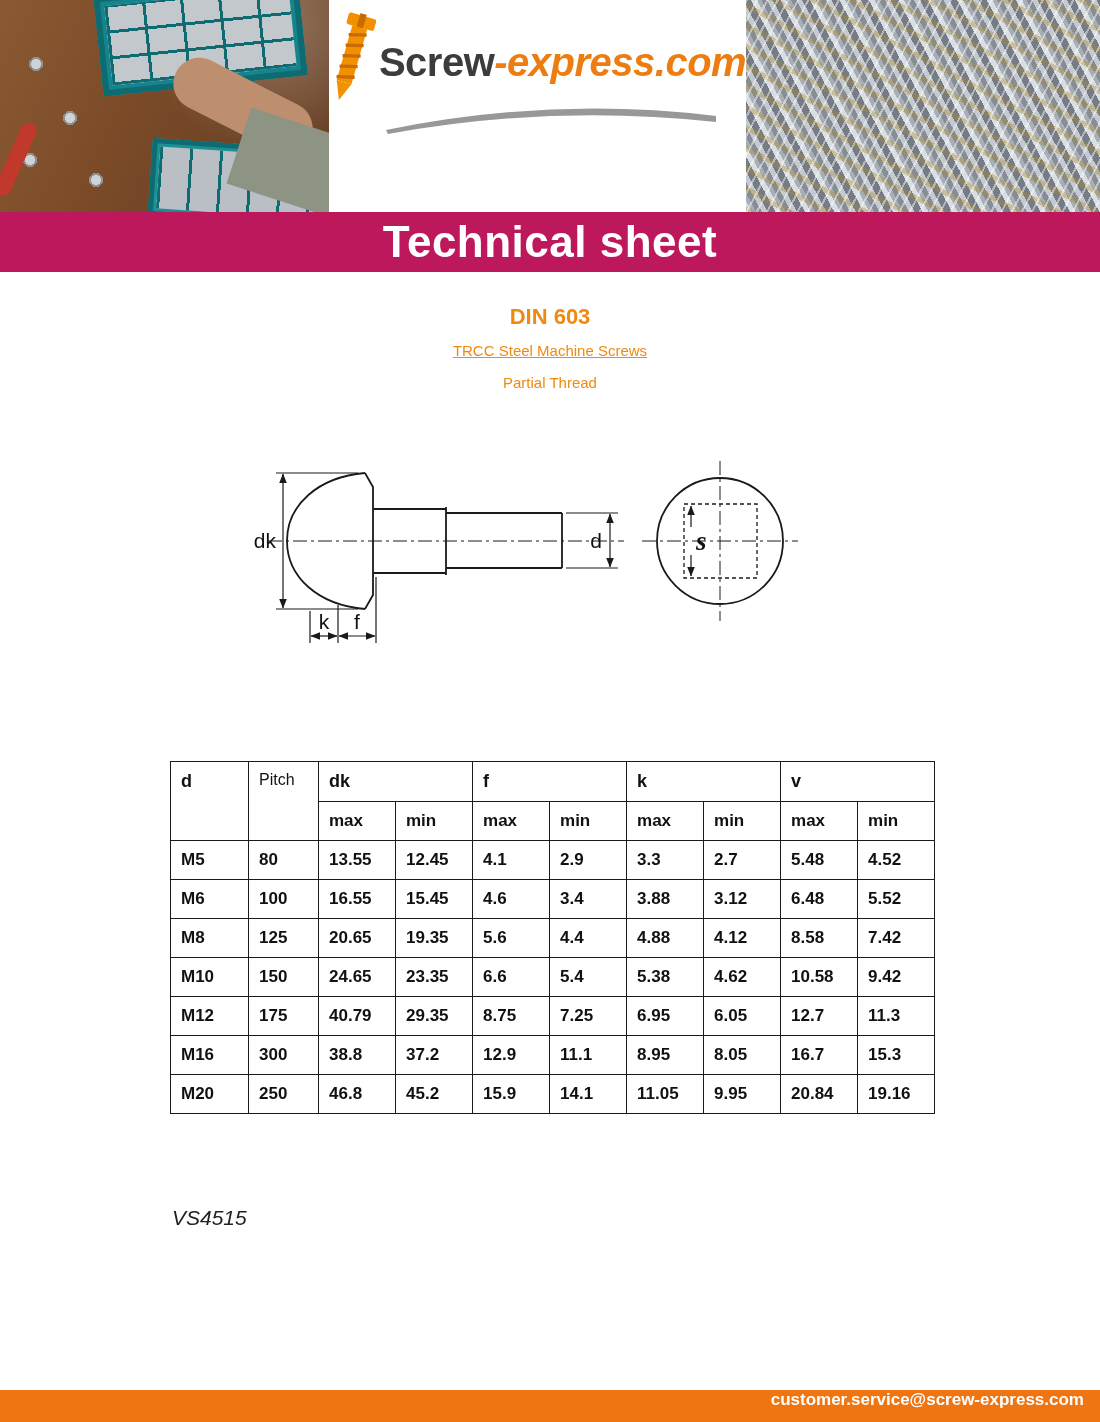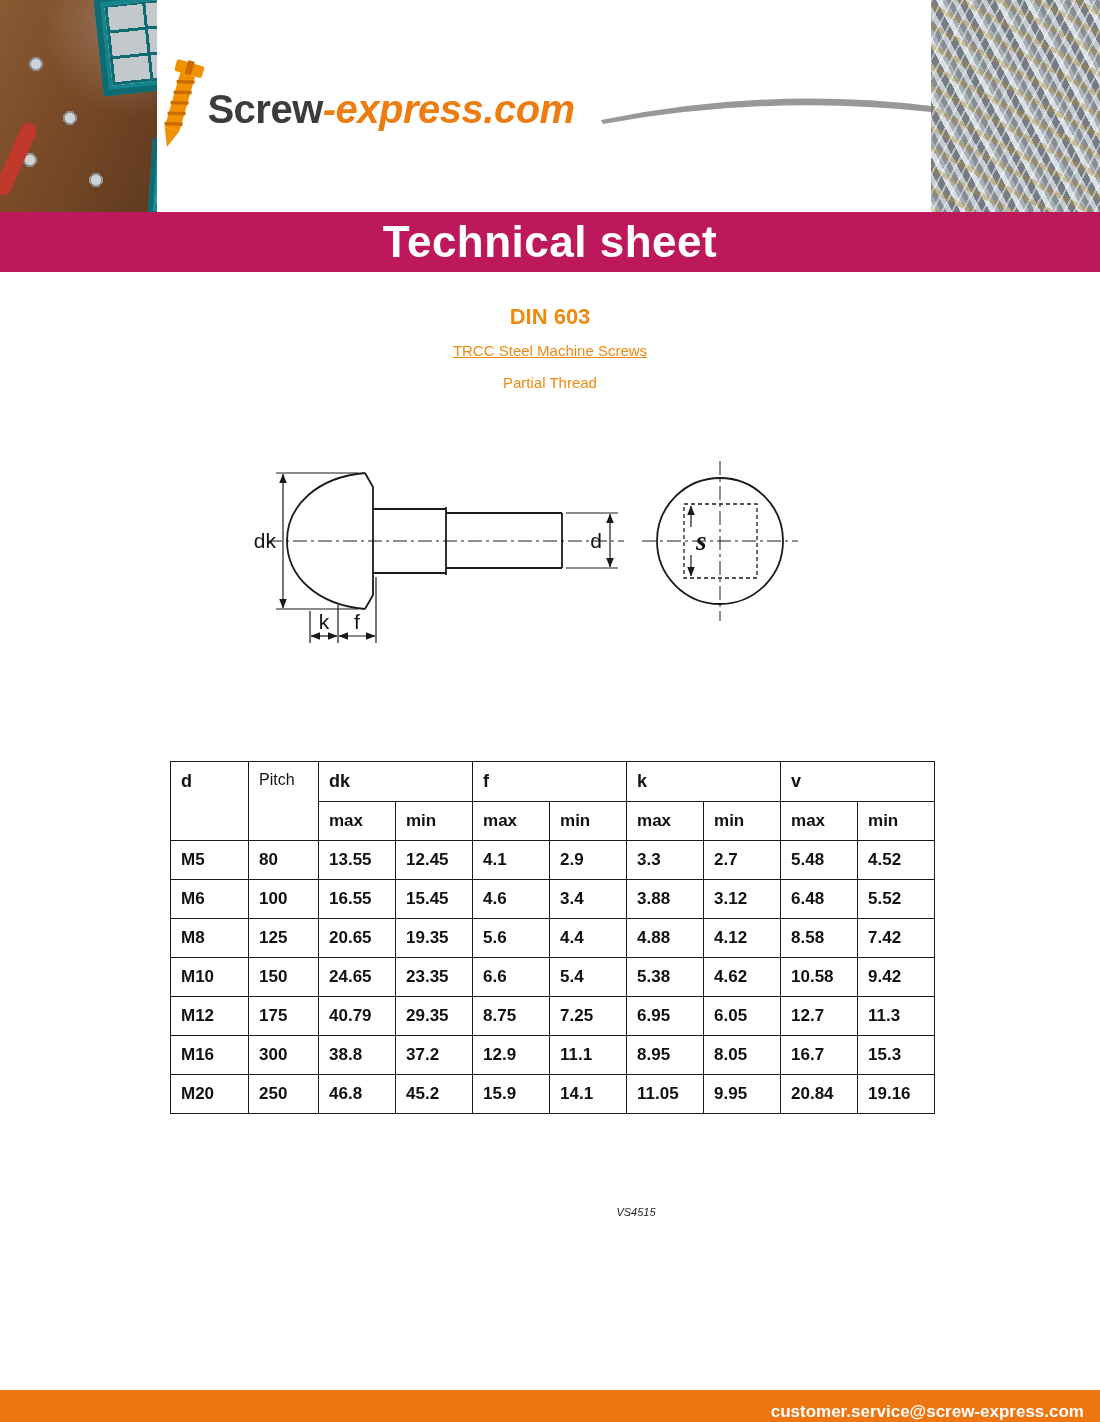--- a/index.html
+++ b/index.html
@@ -41,22 +41,22 @@
     border-radius:8px; transform:rotate(24deg); }
   .photo-right {
     width:355px; height:212px;
     background:
       repeating-linear-gradient(118deg, rgba(255,255,255,.45) 0 2px, transparent 2px 9px),
       repeating-linear-gradient(28deg, rgba(168,138,50,.38) 0 5px, transparent 5px 18px),
       repeating-linear-gradient(62deg, #d9dee2 0 5px, #a8aeb5 5px 9px, #878d95 9px 14px, #c5cad0 14px 19px, #767c85 19px 26px),
       #9aa0a7;
   }
 
-  .logo-zone { flex:1; display:flex; flex-direction:row; align-items:center; justify-content:center;
-    background:#fff; padding-top:6px; }
+  .logo-zone { flex:1; display:flex; flex-direction:column; align-items:center; justify-content:flex-start;
+    background:#fff; padding-top:20px; }
   .logo-line { display:flex; align-items:center; white-space:nowrap; }
   .logo-screw { width:44px; height:92px; transform:rotate(16deg); margin-right:6px; margin-top:-8px; }
   .logo-text { font-size:40px; font-weight:bold; letter-spacing:-0.5px; }
   .logo-part1 { color:#3c3c3c; }
   .logo-part2 { color:#ee7d11; font-style:italic; }
   .swoosh { margin-top:4px; margin-left:26px; }
 
   
   .banner { height:60px; background:#be185d; display:flex; align-items:center; justify-content:center; }
   .banner-title { color:#fff; font-size:44px; font-weight:bold; letter-spacing:0.5px; }
@@ -74,23 +74,23 @@
   .spec-table { border-collapse:collapse; table-layout:fixed; width:765px; margin:98px 0 0 170px; }
   .spec-table th, .spec-table td {
     border:1.6px solid #1a1a1a; padding:9px 10px; text-align:left;
     font-size:17px; font-weight:bold; color:#111; }
   .spec-table thead th { font-size:18px; }
   .spec-table th.span2 { vertical-align:top; }
   .spec-table th.pitch { font-size:16px; font-weight:400; }
   .spec-table thead tr:nth-child(2) th { font-size:17px; }
 
   
-  .doc-code { margin:92px 0 0 172px; font-size:11px; font-style:italic; color:#222;text-align:center; }
+  .doc-code { margin:92px 0 0 172px; font-size:21px; font-style:italic; color:#222; }
   .footer { position:absolute; bottom:0; left:0; width:100%; height:32px; background:#ee7511;
-    display:flex; align-items:flex-end; justify-content:flex-end; padding-right:16px;margin-top:47px; }
+    display:flex; align-items:flex-start; justify-content:flex-end; padding-right:16px;margin-top:47px; }
   .footer-email { color:#fff; font-size:17px; font-weight:bold; }
 </style>
 </head>
 <body>
 
 <div class="page">
 
   <div class="header">
     <div class="photo photo-left">
       <div class="pl-tray"></div>

